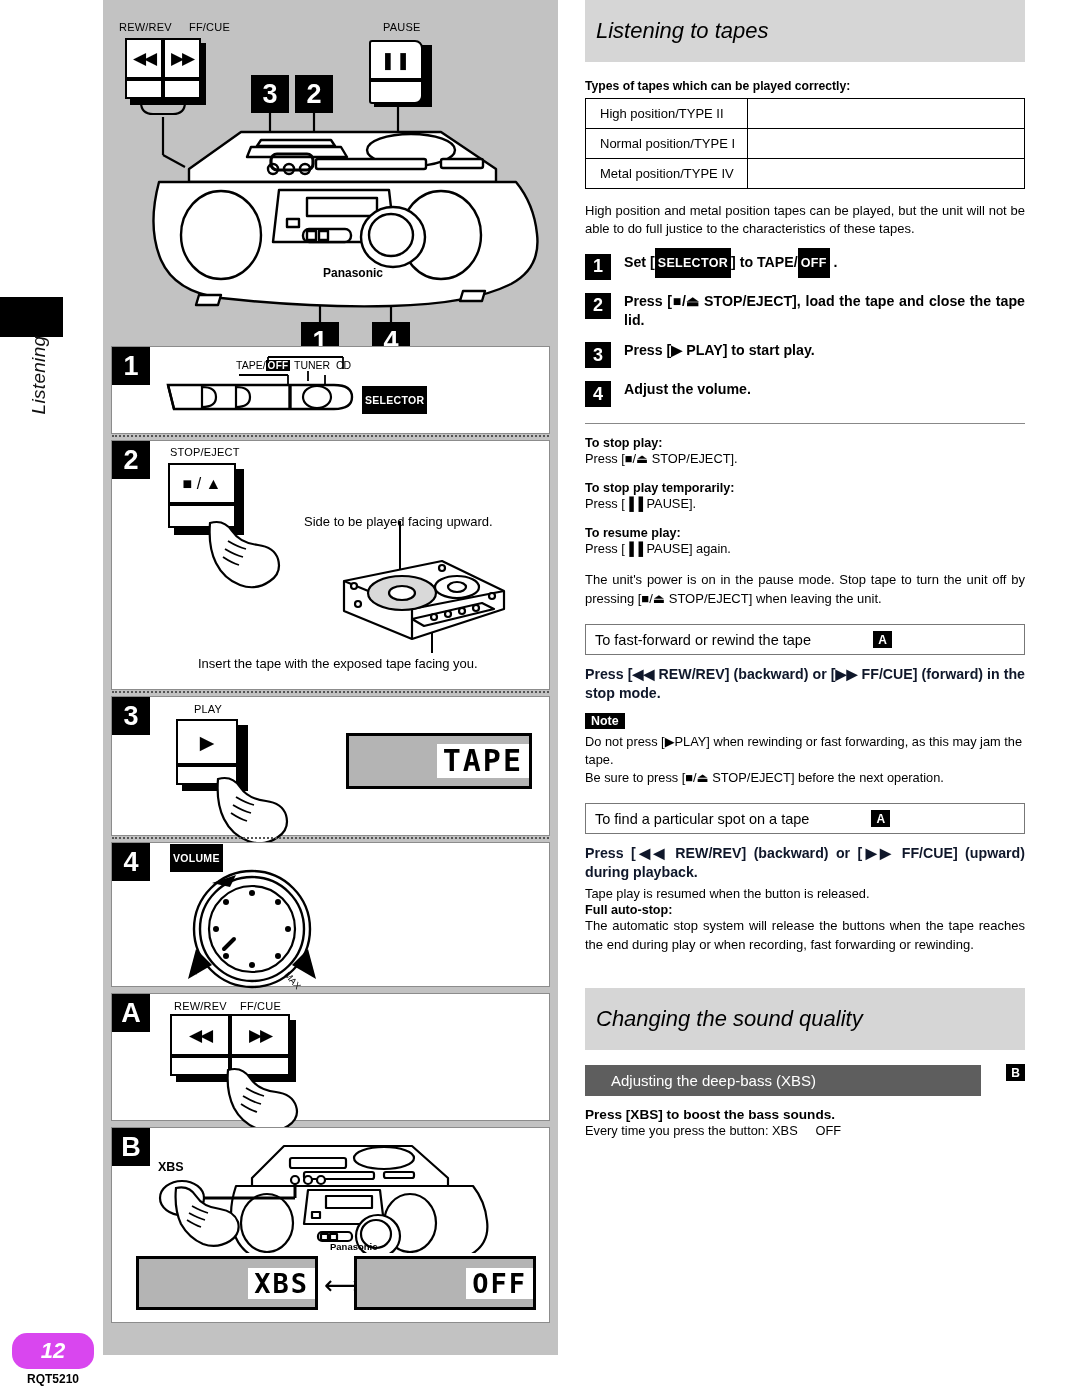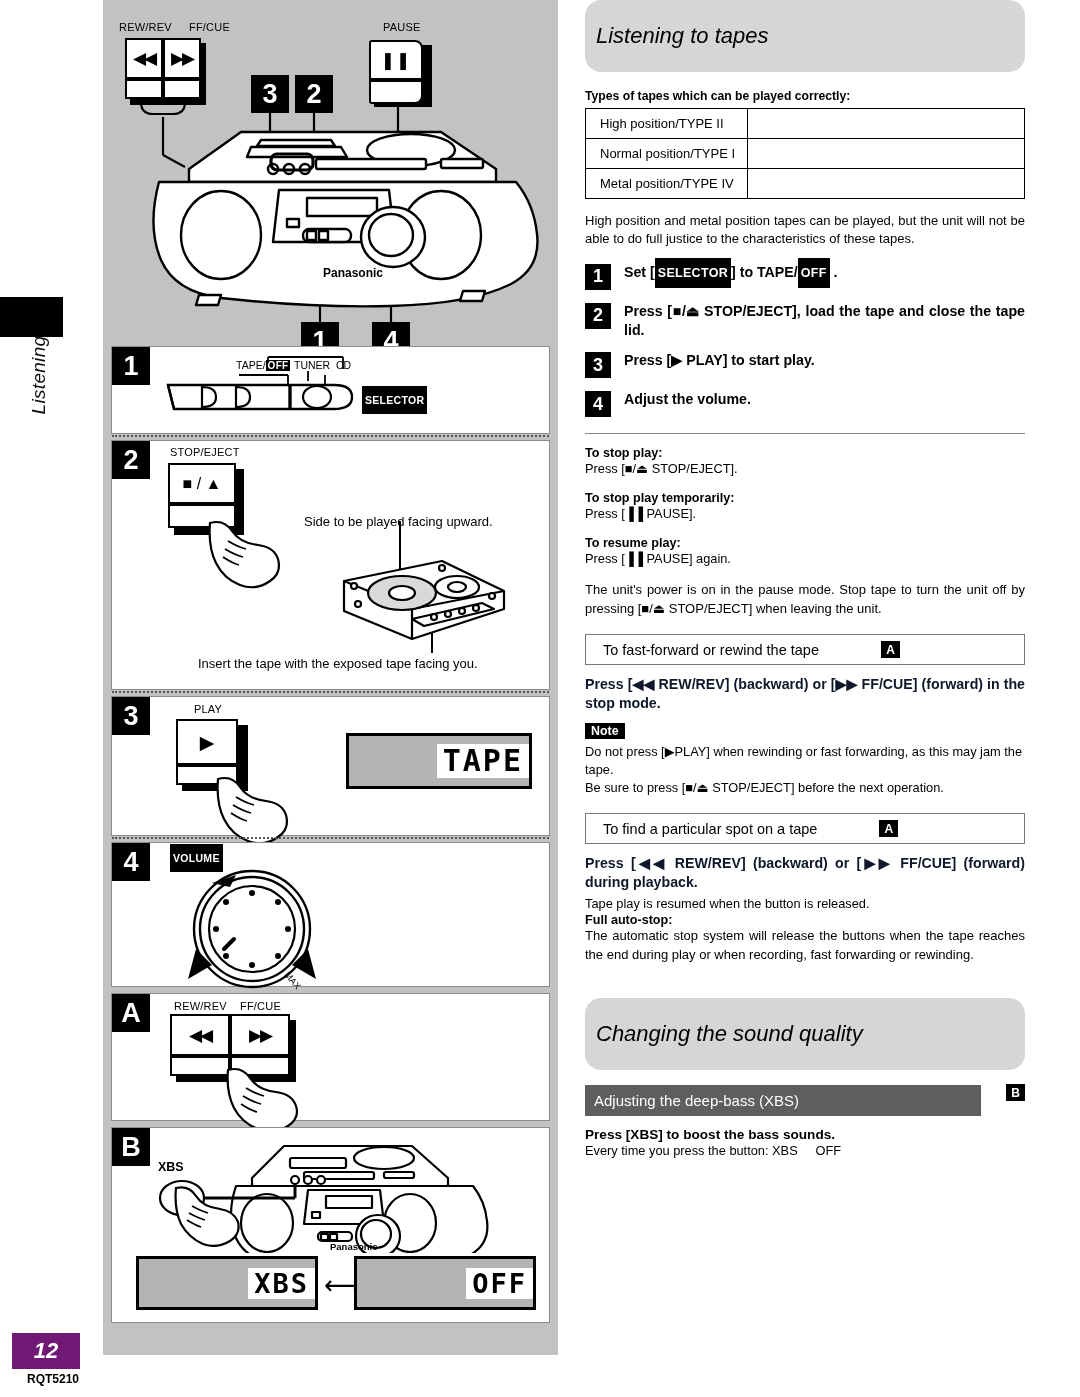--- a/index.html
+++ b/index.html
@@ -78,25 +78,24 @@
     letter-spacing: 2px;
     padding: 2px 6px;
     line-height: 1;
   }
 
   
   .rightcol { position: absolute; left: 585px; top: 0; width: 440px; }
 
   .secthead {
     background: #d6d6d6;
-    height: 72px;
+    height: 62px;
     display: flex; align-items: center;
     padding-left: 11px;
     margin-bottom: 17px;
-    border-radius: 16px;
   }
   .secthead span {
     font-size: 22px; font-style: italic; color: #000;
   }
 
   .subhead-bold { font-size: 12.2px; font-weight: bold; color: #000; margin-bottom: 5px; }
 
   table.tapetypes { border-collapse: collapse; width: 100%; margin-bottom: 13px; }
   table.tapetypes td {
     border: 1.4px solid #000;
@@ -124,57 +123,57 @@
 
   hr.rule { border: none; border-top: 1.2px solid #888; margin: 16px 0 12px 0; }
 
   .mini-bold { font-size: 12.6px; font-weight: bold; color: #000; }
   .mini { font-size: 12.8px; color: #000; line-height: 1.4; }
   .gap { height: 13px; }
 
   .boxhead {
     border: 1.4px solid #777;
     height: 31px; display: flex; align-items: center;
-    padding-left: 17px;
+    padding-left: 9px;
     font-size: 14.5px; color: #000;
     margin-top: 16px; margin-bottom: 10px;
   }
   .abadge {
     background: #000; color: #fff; font-size: 12px; font-weight: bold;
     width: 19px; height: 17px; display: inline-flex;
     align-items: center; justify-content: center; margin-left: 62px;
   }
 
   .bold-instr { font-size: 14.2px; font-weight: bold; line-height: 1.35; color: #0f172a; text-align: justify; }
 
   .notetag {
     display: inline-block; background: #000; color: #fff;
     font-size: 12.4px; font-weight: bold; padding: 1px 6px;
     margin: 10px 0 4px 0;
   }
 
   .darkhead {
     background: #5e5e5e; color: #fff;
     height: 31px; display: flex; align-items: center;
-    padding-left: 9px; font-size: 15px;
+    padding-left: 26px; font-size: 15px;
     width: 396px;
   }
   .darkhead-wrap { position: relative; margin-top: 15px; margin-bottom: 11px; }
   .bbadge {
     position: absolute; right: 0; top: -1px;
     background: #000; color: #fff; font-size: 12px; font-weight: bold;
     width: 19px; height: 17px; display: flex; align-items: center; justify-content: center;
   }
 
   
   .pagenum {
     position: absolute; left: 12px; top: 1333px;
-    width: 68px; height: 36px; background: #701a75; color: #fff;
+    width: 82px; height: 36px; background: #d946ef; color: #fff;
     font-size: 22px; font-style: italic; font-weight: bold;
-    display: flex; align-items: center; justify-content: center;
+    display: flex; align-items: center; justify-content: center; border-radius: 15px;
   }
   .rqt {
     position: absolute; left: 12px; top: 1372px; width: 82px;
     text-align: center; font-size: 12px; color: #000; font-weight: bold;
   }
 
   
   svg { display: block; }
 </style>
 </head>
@@ -553,21 +552,21 @@
     <div>
       <span class="notetag">Note</span>
     </div>
     <div class="mini">Do not press [▶PLAY] when rewinding or fast forwarding, as this may jam the tape.</div>
     <div class="mini">Be sure to press [■/⏏ STOP/EJECT] before the next operation.</div>
 
     <div class="boxhead">
       <span>To find a particular spot on a tape</span>
       <span class="abadge">A</span>
     </div>
-    <div class="bold-instr">Press [◀◀ REW/REV] (backward) or [▶▶ FF/CUE] (forward) during playback.</div>
+    <div class="bold-instr">Press [◀◀ REW/REV] (backward) or [▶▶ FF/CUE] (upward) during playback.</div>
     <div class="mini" style="margin-top:3px;">Tape play is resumed when the button is released.</div>
     <div class="mini-bold" style="">Full auto-stop:</div>
     <p class="body">The automatic stop system will release the buttons when the tape reaches the end during play or when recording, fast forwarding or rewinding.</p>
 
     <div class="secthead" style="margin-top:34px;margin-bottom:8px;">
       <span>Changing the sound quality</span>
     </div>
 
     <div class="darkhead-wrap">
       <div class="darkhead">

